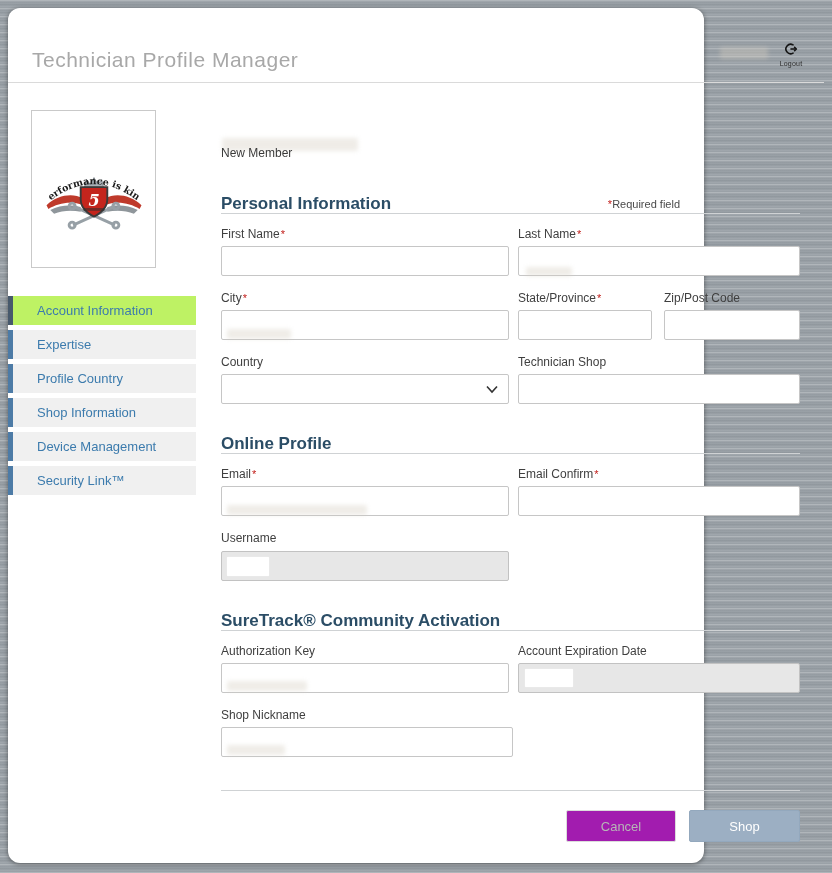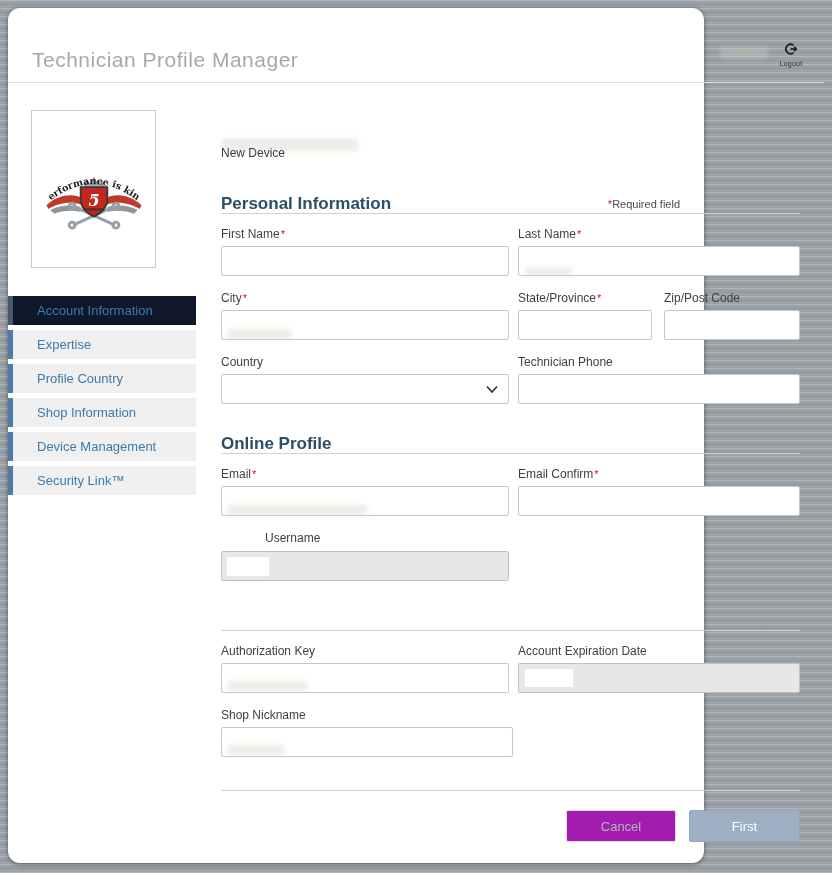--- a/index.html
+++ b/index.html
@@ -21,21 +21,21 @@
   .app-title{position:absolute;left:24px;top:40px;font-size:21px;color:#a8a8a8;letter-spacing:.5px;}
   .header-rule{position:absolute;left:0;top:74px;width:816px;height:1px;background:#dadada;}
   .logout{position:absolute;top:34px;left:762px;width:42px;text-align:center;cursor:pointer;background:none;border:none;padding:0;font-family:"Liberation Sans",sans-serif;}
   .logout svg{width:14px;height:14px;display:inline-block;}
   .logout-label{display:block;font-size:7px;color:#2b2b2b;margin-top:1px;letter-spacing:.2px;}
   
   .logo-box{position:absolute;left:23px;top:102px;width:123px;height:156px;border:1px solid #c9c9c9;display:flex;align-items:center;justify-content:center;background:#fff;}
   .nav{position:absolute;left:0;top:288px;width:188px;}
   .nav-item{height:29px;margin-bottom:5px;background:#f0f0f0;border-left:5px solid #4d7ba6;
     display:flex;align-items:center;padding-left:24px;font-size:13px;color:#3c7bad;cursor:pointer;box-sizing:border-box;width:188px;}
-  .nav-item.active{background:#0f172a;border-left-color:#47596c;}
+  .nav-item.active{background:#bef264;border-left-color:#47596c;}
   
   .member-status{position:absolute;left:213px;top:138px;font-size:12px;color:#3a3a3a;}
   .sec-title{position:absolute;left:213px;font-size:17px;font-weight:bold;color:#2b4d66;white-space:nowrap;}
   .rule{position:absolute;left:213px;width:579px;height:1px;background:#cfd2d4;}
   .req-note{position:absolute;top:190px;right:24px;font-size:11px;color:#4a4a4a;}
   .req{color:#c11b17;margin-left:1px;font-size:11px;}
   .f-label{position:absolute;font-size:12px;color:#3f3f3f;white-space:nowrap;}
   .f-input{position:absolute;height:30px;border:1px solid #c6c6c6;border-radius:2px;background:#fff;
     box-sizing:border-box;padding:0 8px;font:13px "Liberation Sans",sans-serif;color:#333;}
   .f-input.disabled{background:#e7e7e7;border-color:#c2c2c2;}
@@ -110,21 +110,21 @@
       </div>
     <div class="nav-item">
         <span>Device Management</span>
       </div>
     <div class="nav-item">
         <span>Security Link™</span>
       </div>
   </div>
 
   <div class="smudge" style="left:214px;top:130px;width:136px;height:13px;"></div>
-  <div class="member-status">New Device</div>
+  <div class="member-status">New Member</div>
 
   <div class="sec-title" style="top:186px;">Personal Information</div>
   <div class="req-note"><span class="req">*</span><span>Required field</span></div>
   <div class="rule" style="top:205px;"></div>
 
   <div class="f-label" style="left:213px;top:219px;"><span>First Name</span><span class="req">*</span></div>
   <input class="f-input" style="left: 213px; top: 238px; width: 288px;">
   <div class="f-label" style="left:510px;top:219px;"><span>Last Name</span><span class="req">*</span></div>
   <input class="f-input" style="left: 510px; top: 238px; width: 282px;">
   <div class="smudge" style="left:518px;top:259px;width:46px;height:9px;"></div>
@@ -136,46 +136,47 @@
   <input class="f-input" style="left: 510px; top: 302px; width: 134px;">
   <div class="f-label" style="left:656px;top:283px;"><span>Zip/Post Code</span></div>
   <input class="f-input" style="left: 656px; top: 302px; width: 136px;">
 
   <div class="f-label" style="left:213px;top:347px;"><span>Country</span></div>
   <div class="f-input select" style="left:213px;top:366px;width:288px;">
     <svg class="chev" viewBox="0 0 12 9">
         <polyline points="1,1.5 6,7 11,1.5" fill="none" stroke="#333" stroke-width="1.6"></polyline>
       </svg>
   </div>
-  <div class="f-label" style="left:510px;top:347px;"><span>Technician Phone</span></div>
+  <div class="f-label" style="left:510px;top:347px;"><span>Technician Shop</span></div>
   <input class="f-input" style="left: 510px; top: 366px; width: 282px;">
 
   <div class="sec-title" style="top:426px;">Online Profile</div>
   <div class="rule" style="top:445px;"></div>
 
   <div class="f-label" style="left:213px;top:459px;"><span>Email</span><span class="req">*</span></div>
   <input class="f-input" style="left: 213px; top: 478px; width: 288px;">
   <div class="smudge" style="left:219px;top:497px;width:140px;height:10px;"></div>
   <div class="f-label" style="left:510px;top:459px;"><span>Email Confirm</span><span class="req">*</span></div>
   <input class="f-input" style="left: 510px; top: 478px; width: 282px;">
 
-  <div class="f-label" style="left:213px;top:523px;margin-left:44px;"><span>Username</span></div>
+  <div class="f-label" style="left:213px;top:523px;"><span>Username</span></div>
   <input class="f-input disabled" style="left: 213px; top: 543px; width: 288px;" disabled="">
   <div class="whiteout" style="left:219px;top:549px;width:42px;height:19px;"></div>
 
+  <div class="sec-title" style="top:603px;">SureTrack® Community Activation</div>
   <div class="rule" style="top:622px;"></div>
 
   <div class="f-label" style="left:213px;top:636px;"><span>Authorization Key</span></div>
   <input class="f-input" style="left: 213px; top: 655px; width: 288px;">
   <div class="smudge" style="left:219px;top:673px;width:80px;height:10px;"></div>
   <div class="f-label" style="left:510px;top:636px;"><span>Account Expiration Date</span></div>
   <input class="f-input disabled" style="left: 510px; top: 655px; width: 282px;" disabled="">
   <div class="whiteout" style="left:517px;top:661px;width:48px;height:18px;"></div>
 
   <div class="f-label" style="left:213px;top:700px;"><span>Shop Nickname</span></div>
   <input class="f-input" style="left: 213px; top: 719px; width: 292px;">
   <div class="smudge" style="left:219px;top:737px;width:58px;height:10px;"></div>
 
   <div class="rule" style="top:782px;"></div>
   <button class="btn cancel">Cancel</button>
-  <button class="btn save">First</button>
+  <button class="btn save">Shop</button>
 
 </div>
 
 </body></html>

